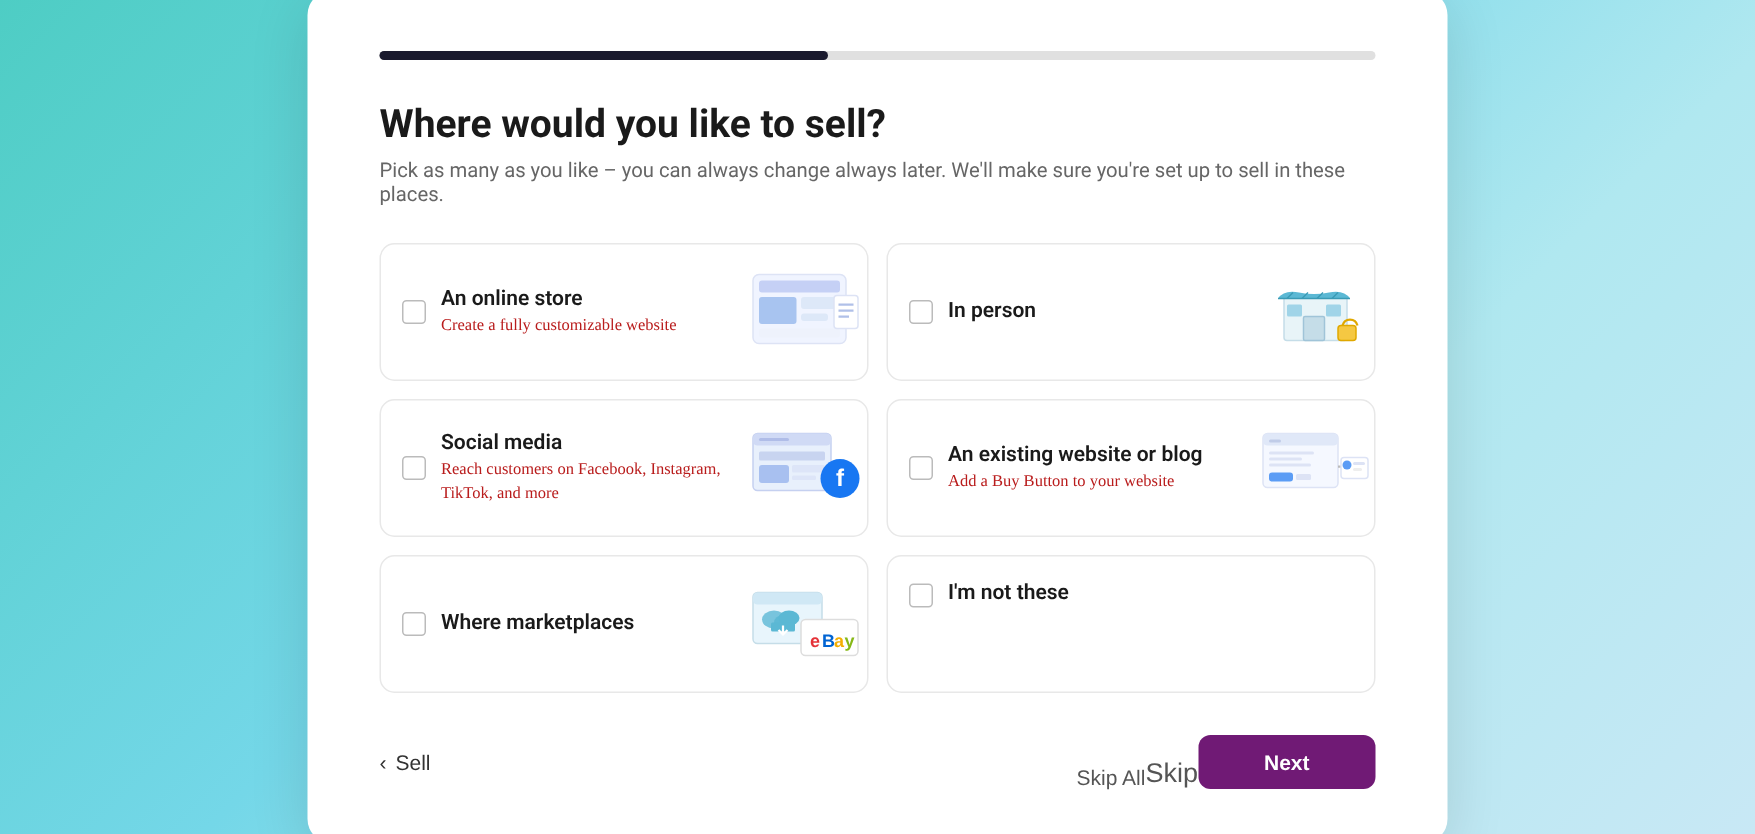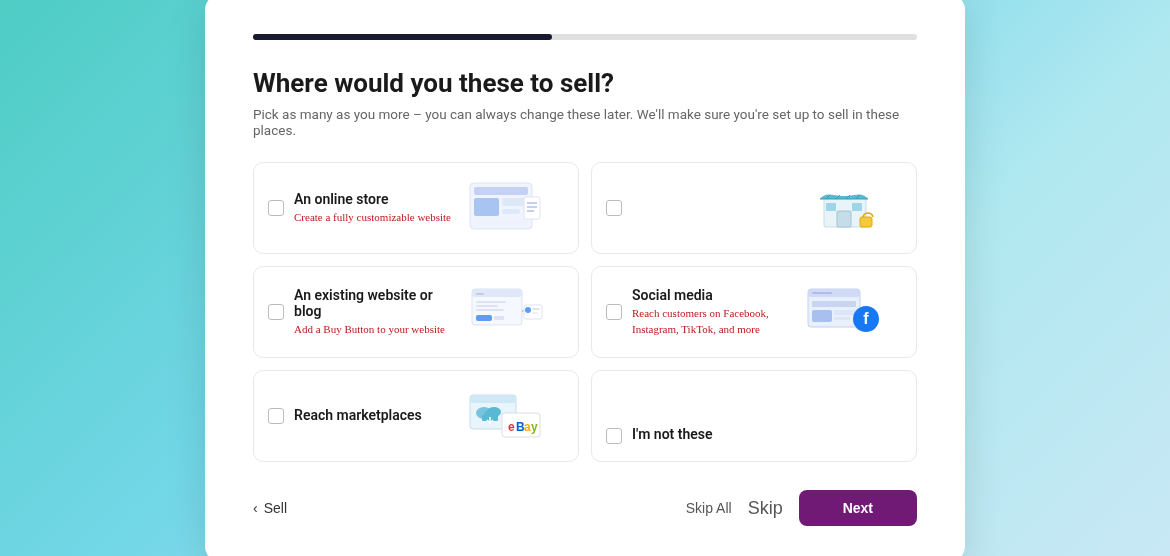--- a/index.html
+++ b/index.html
@@ -53,23 +53,23 @@
     .options-grid {
       display: grid;
       grid-template-columns: 1fr 1fr;
       gap: 12px;
       margin-bottom: 28px;
     }
 
     .option-card {
       border: 1.5px solid #e8e8e8;
       border-radius: 10px;
-      padding: 16px 32px 16px 14px;
-      display: flex;
-      align-items: flex-end;
+      padding: 16px 0 16px 14px;
+      display: flex;
+      align-items: flex-start;
       gap: 10px;
       cursor: pointer;
       transition: border-color 0.15s;
     }
 
     .option-card-inner {
       display: flex;
       align-items: center;
       flex: 1;
       gap: 10px;
@@ -126,22 +126,21 @@
       background: none;
       border: none;
       font-size: 14px;
       color: #333;
       cursor: pointer;
       font-weight: 500;
     }
 
     .footer-right {
       display: flex;
-      align-items: center;
-      gap: 16px;
+      align-items: flex-end;
     }
 
     .skip-all-btn {
       background: none;
       border: none;
       font-size: 14px;
       color: #555;
       cursor: pointer;
     }
     .skip-btn {
@@ -165,22 +164,22 @@
   </style>
 </head>
 <body>
 
 <div class="modal">
 
   <div class="progress-bar-container">
     <div class="progress-bar-fill" style="width: 45%;"></div>
   </div>
 
-  <h1 class="title">Where would you these to sell?</h1>
-  <p class="subtitle">Pick as many as you more – you can always change these later. We'll make sure you're set up to sell in these places.</p>
+  <h1 class="title">Where would you like to sell?</h1>
+  <p class="subtitle">Pick as many as you like – you can always change always later. We'll make sure you're set up to sell in these places.</p>
 
   <div class="options-grid">
 
     <div class="option-card">
       <div class="option-card-inner">
         <div class="checkbox"></div>
         <div class="option-text">
           <div class="option-title">An online store</div>
           <div class="option-desc">Create a fully customizable website</div>
         </div>
@@ -198,20 +197,21 @@
             <line x1="61" y1="32" x2="68" y2="32" stroke="#b0c0e8" stroke-width="1.5"></line>
           </svg>
         </div>
       </div>
     </div>
 
     <div class="option-card">
       <div class="option-card-inner">
         <div class="checkbox"></div>
         <div class="option-text">
+          <div class="option-title">In person</div>
         </div>
         <div class="option-illustration">
           <svg width="80" height="58" viewBox="0 0 80 58" fill="none">
 
             <rect x="20" y="18" width="42" height="30" rx="2" fill="#e8f4f8" stroke="#c5dde8" stroke-width="1"></rect>
 
             <path d="M16 20 Q20 14 30 16 Q40 18 50 16 Q60 14 64 20 Z" fill="#5bb8d4"></path>
             <path d="M16 20 L64 20" stroke="#3a9ab5" stroke-width="1"></path>
 
             <line x1="26" y1="16" x2="22" y2="20" stroke="#3a9ab5" stroke-width="1"></line>
@@ -219,20 +219,46 @@
             <line x1="46" y1="16" x2="42" y2="20" stroke="#3a9ab5" stroke-width="1"></line>
             <line x1="56" y1="16" x2="52" y2="20" stroke="#3a9ab5" stroke-width="1"></line>
 
             <rect x="33" y="32" width="14" height="16" rx="1" fill="#c5dde8" stroke="#a0c4d8" stroke-width="1"></rect>
 
             <rect x="22" y="24" width="10" height="8" rx="1" fill="#a0d4e8"></rect>
             <rect x="48" y="24" width="10" height="8" rx="1" fill="#a0d4e8"></rect>
 
             <rect x="56" y="38" width="12" height="10" rx="2" fill="#f5c842" stroke="#e0a800" stroke-width="1"></rect>
             <path d="M59 38 Q60 34 64 34 Q68 34 69 38" stroke="#e0a800" stroke-width="1.5" fill="none"></path>
+          </svg>
+        </div>
+      </div>
+    </div>
+
+    <div class="option-card">
+      <div class="option-card-inner">
+        <div class="checkbox"></div>
+        <div class="option-text">
+          <div class="option-title">Social media</div>
+          <div class="option-desc">Reach customers on Facebook, Instagram, TikTok, and more</div>
+        </div>
+        <div class="option-illustration">
+          <svg width="80" height="58" viewBox="0 0 80 58" fill="none">
+
+            <rect x="4" y="6" width="52" height="38" rx="3" fill="#e8f0fc" stroke="#c5d0f0" stroke-width="1"></rect>
+            <rect x="4" y="6" width="52" height="8" rx="3" fill="#d0daf5"></rect>
+            <rect x="8" y="9" width="20" height="2" rx="1" fill="#b0bde8"></rect>
+
+            <rect x="8" y="18" width="44" height="6" rx="1" fill="#c8d4f0"></rect>
+            <rect x="8" y="27" width="20" height="12" rx="2" fill="#a8c0f0"></rect>
+            <rect x="30" y="27" width="22" height="5" rx="1" fill="#dde5f8"></rect>
+            <rect x="30" y="34" width="16" height="3" rx="1" fill="#dde5f8"></rect>
+
+            <circle cx="62" cy="36" r="13" fill="#1877f2"></circle>
+            <text x="62" y="41" text-anchor="middle" font-size="16" font-weight="bold" fill="#fff" font-family="sans-serif">f</text>
           </svg>
         </div>
       </div>
     </div>
 
     <div class="option-card">
       <div class="option-card-inner">
         <div class="checkbox"></div>
         <div class="option-text">
           <div class="option-title">An existing website or blog</div>
@@ -258,47 +284,21 @@
             <rect x="66" y="29" width="6" height="2" rx="1" fill="#eee"></rect>
           </svg>
         </div>
       </div>
     </div>
 
     <div class="option-card">
       <div class="option-card-inner">
         <div class="checkbox"></div>
         <div class="option-text">
-          <div class="option-title">Social media</div>
-          <div class="option-desc">Reach customers on Facebook, Instagram, TikTok, and more</div>
-        </div>
-        <div class="option-illustration">
-          <svg width="80" height="58" viewBox="0 0 80 58" fill="none">
-
-            <rect x="4" y="6" width="52" height="38" rx="3" fill="#e8f0fc" stroke="#c5d0f0" stroke-width="1"></rect>
-            <rect x="4" y="6" width="52" height="8" rx="3" fill="#d0daf5"></rect>
-            <rect x="8" y="9" width="20" height="2" rx="1" fill="#b0bde8"></rect>
-
-            <rect x="8" y="18" width="44" height="6" rx="1" fill="#c8d4f0"></rect>
-            <rect x="8" y="27" width="20" height="12" rx="2" fill="#a8c0f0"></rect>
-            <rect x="30" y="27" width="22" height="5" rx="1" fill="#dde5f8"></rect>
-            <rect x="30" y="34" width="16" height="3" rx="1" fill="#dde5f8"></rect>
-
-            <circle cx="62" cy="36" r="13" fill="#1877f2"></circle>
-            <text x="62" y="41" text-anchor="middle" font-size="16" font-weight="bold" fill="#fff" font-family="sans-serif">f</text>
-          </svg>
-        </div>
-      </div>
-    </div>
-
-    <div class="option-card">
-      <div class="option-card-inner">
-        <div class="checkbox"></div>
-        <div class="option-text">
-          <div class="option-title">Reach marketplaces</div>
+          <div class="option-title">Where marketplaces</div>
         </div>
         <div class="option-illustration">
           <svg width="80" height="58" viewBox="0 0 80 58" fill="none">
 
             <rect x="4" y="8" width="46" height="34" rx="3" fill="#e8f5fc" stroke="#c5dde8" stroke-width="1"></rect>
             <rect x="4" y="8" width="46" height="8" rx="3" fill="#d0e8f5"></rect>
 
             <ellipse cx="18" cy="26" rx="8" ry="6" fill="#5bb8d4" opacity="0.8"></ellipse>
             <ellipse cx="24" cy="28" rx="6" ry="5" fill="#5bb8d4" opacity="0.9"></ellipse>
             <ellipse cx="28" cy="25" rx="7" ry="5" fill="#5bb8d4"></ellipse>

